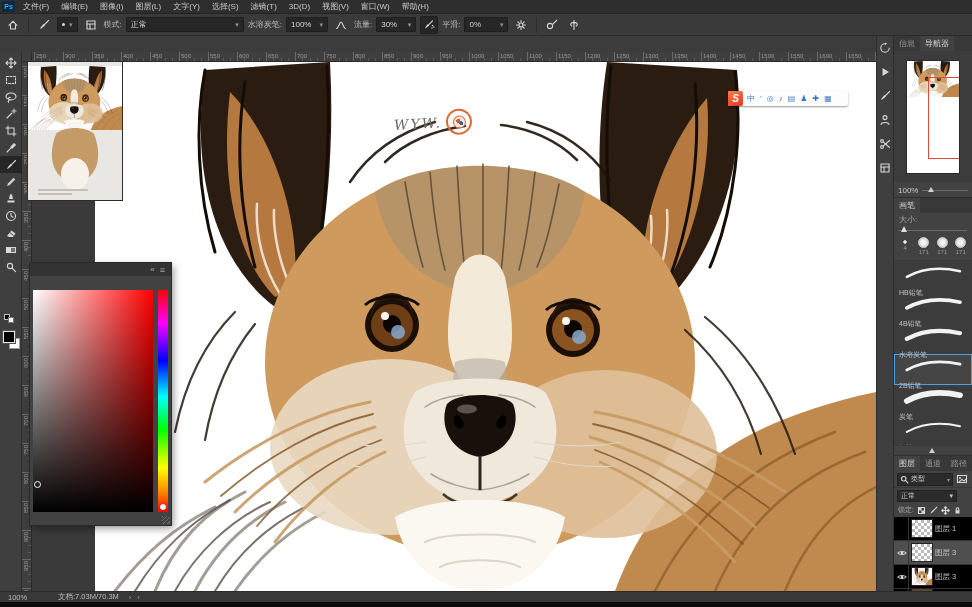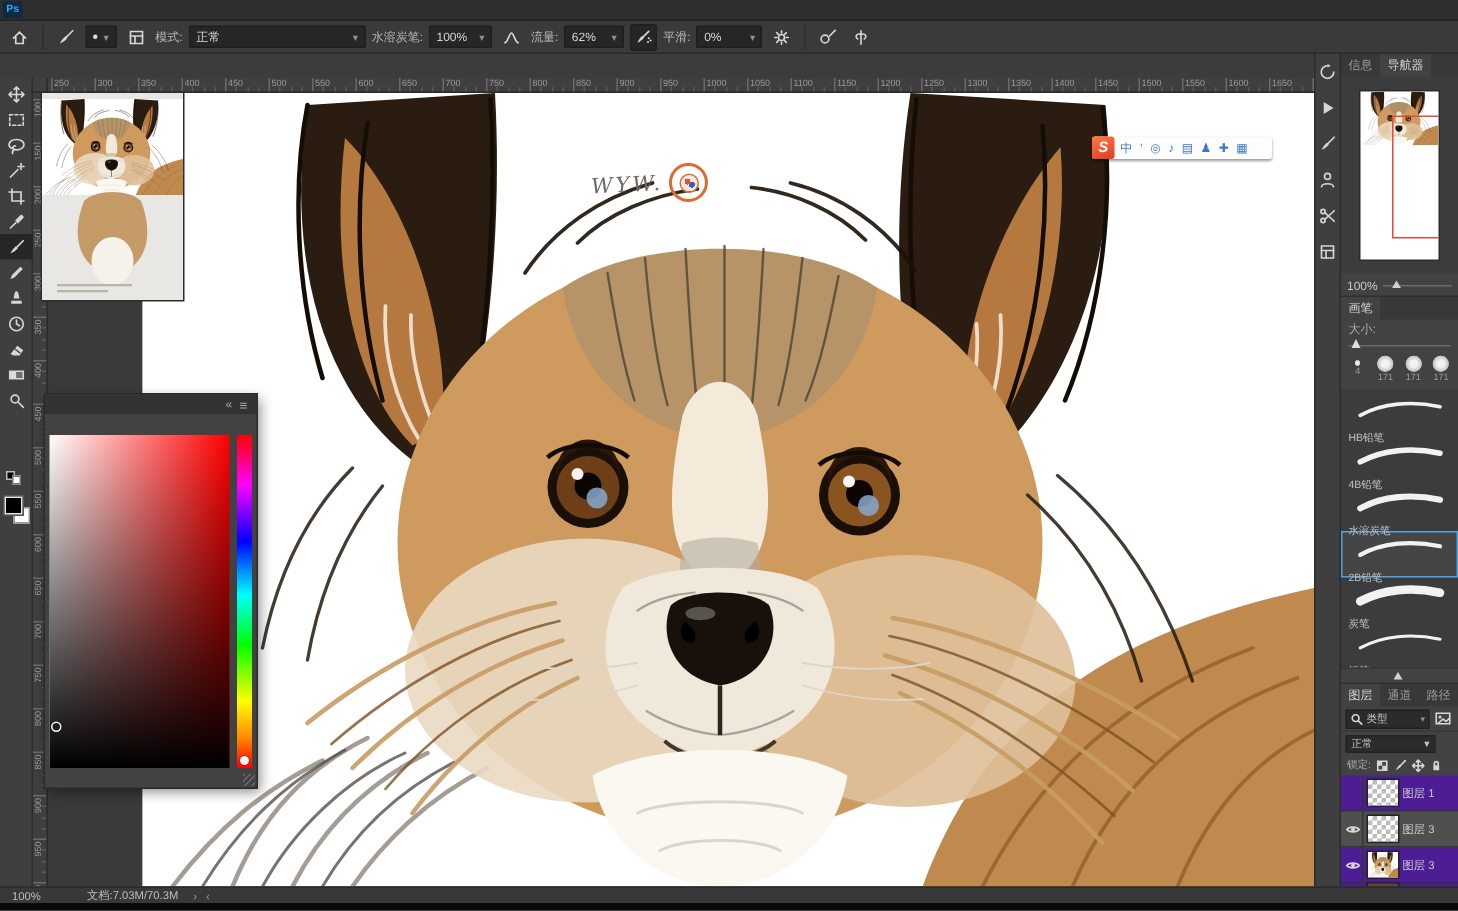--- a/index.html
+++ b/index.html
@@ -139,21 +139,21 @@
 
   .layerspanel { display:flex; flex-direction:column; height:135px;}
   .lp-filter { height:17px; display:flex; align-items:center; gap:2px; padding:0 3px; border-bottom:1px solid #383838;}
   .lp-filter .well { flex:1; height:13px; background:#2b2b2b; border:1px solid #222; display:flex; align-items:center; gap:2px;
     color:#c6c6c6; font-size:7px; padding:0 2px;}
   .lp-filter .chev { color:#8f8f8f; font-size:6px;}
   .lp-blend { height:15px; display:flex; align-items:center; padding:0 3px;}
   .lp-blend .well { width:60px; height:12px; background:#2b2b2b; border:1px solid #222; color:#c6c6c6; font-size:7px;
     display:flex; align-items:center; justify-content:space-between; padding:0 3px;}
   .lp-lock { height:14px; display:flex; align-items:center; gap:3px; padding:0 4px; color:#aaaaaa; font-size:7px;}
-  .lp-rows { flex:1; overflow:hidden; background:#4c1d95;}
+  .lp-rows { flex:1; overflow:hidden; background:#000000;}
   .lrow { height:24px; display:flex; align-items:center; gap:3px; padding:0 2px; border-bottom:1px solid #343434;}
   .lrow.selected { background:#4f4f4f;}
   .lrow .eyebox { width:13px; height:100%; display:flex; align-items:center; justify-content:center; border-right:1px solid #343434;}
   .lrow .thumb { width:20px; height:17px; box-shadow:0 0 0 1px #222; background:#fff; overflow:hidden;}
   .thumb.checker { background:
       linear-gradient(45deg,#b9b9b9 25%,transparent 25%,transparent 75%,#b9b9b9 75%),
       linear-gradient(45deg,#b9b9b9 25%,#ffffff 25%,#ffffff 75%,#b9b9b9 75%);
       background-size:6px 6px; background-position:0 0,3px 3px;}
   .lrow .lname { color:#cccccc; font-size:7.5px;}
   .lrow.partial { height:9px;}
@@ -166,20 +166,33 @@
   .status-arrows { color:#9a9a9a; letter-spacing:6px;}
   .bottom-black { position:absolute; left:0; top:602px; width:972px; height:5px; background:#0a0a0a; z-index:30;}
 </style>
 </head>
 <body>
 
 <div class="app">
 
   <div class="menubar">
     <div class="ps-logo">Ps</div>
+    <div id="menu-items" style="display:flex;">
+        <span class="menu-item">文件(F)</span>
+        <span class="menu-item">编辑(E)</span>
+        <span class="menu-item">图像(I)</span>
+        <span class="menu-item">图层(L)</span>
+        <span class="menu-item">文字(Y)</span>
+        <span class="menu-item">选择(S)</span>
+        <span class="menu-item">滤镜(T)</span>
+        <span class="menu-item">3D(D)</span>
+        <span class="menu-item">视图(V)</span>
+        <span class="menu-item">窗口(W)</span>
+        <span class="menu-item">帮助(H)</span>
+      </div>
   </div>
 
   <div class="optionsbar">
     <span class="opt-btn">
         <svg class="ic" style="width:12px;height:12px" viewBox="0 0 12 12">
           <path d="M2 6.4 L6 2.4 L10 6.4 M3.5 5.8 V10 H8.5 V5.8" stroke="#d6d6d6" stroke-width="1.1" fill="none" stroke-linecap="round"></path>
         </svg>
       </span>
     <span class="opt-sep"></span>
     <span class="opt-btn">
@@ -208,21 +221,21 @@
       <span>100%</span>
         <span class="chev">▾</span>
     </span>
     <span class="opt-btn">
         <svg class="ic" style="width:12px;height:12px" viewBox="0 0 12 12">
           <path d="M1.5 9.5 C3.5 9.5 4.5 3 6 3 C7.5 3 8.5 9.5 10.5 9.5" stroke="#d6d6d6" stroke-width="1.1" fill="none" stroke-linecap="round"></path>
         </svg>
       </span>
     <span class="opt-label">流量:</span>
     <span class="opt-well" style="width:40px; justify-content:space-between;">
-      <span>62%</span>
+      <span>30%</span>
         <span class="chev">▾</span>
     </span>
     <span class="opt-btn toggled">
         <svg class="ic" style="width:12px;height:12px" viewBox="0 0 12 12">
           <path d="M2 9.5 C3.4 8.9 5 7.6 6.3 6.3 L5 5 C3.6 6.3 2.5 8 2 9.5 Z" fill="#d6d6d6"></path>
           <path d="M5.8 5.6 L9.5 1.9" stroke="#d6d6d6" stroke-width="1.1" fill="none" stroke-linecap="round"></path>
           <circle cx="9.5" cy="6.5" r="0.7" fill="#d6d6d6"></circle>
           <circle cx="10.8" cy="8" r="0.7" fill="#d6d6d6"></circle>
           <circle cx="9" cy="9" r="0.7" fill="#d6d6d6"></circle>
         </svg>

